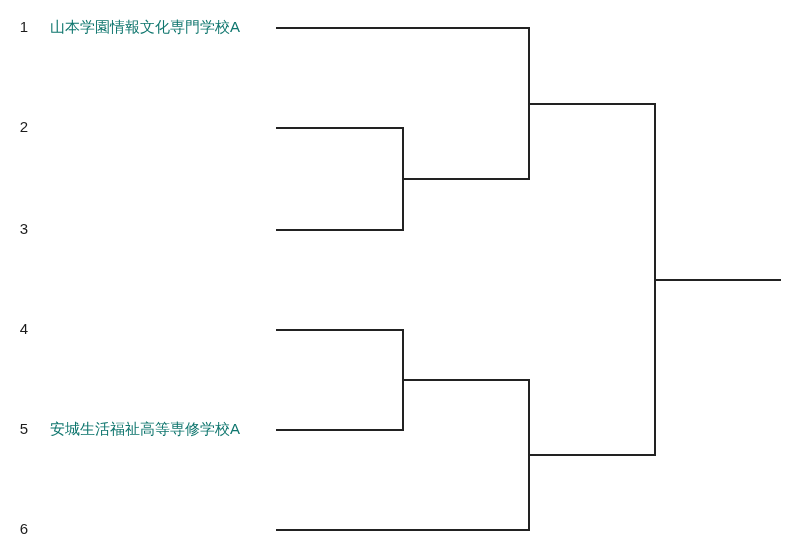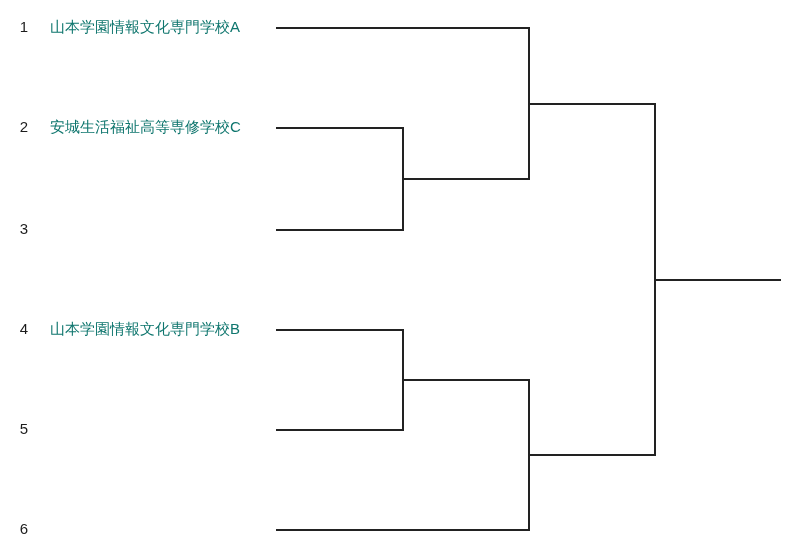--- a/index.html
+++ b/index.html
@@ -45,31 +45,30 @@
 </head>
 <body>
 
 <div id="canvas">
     <div class="entrant-row" style="top: 17px; width: 276px;">
       <span class="seed">1</span>
       <span class="team">山本学園情報文化専門学校A</span>
     </div>
     <div class="entrant-row" style="top: 117px; width: 276px;">
       <span class="seed">2</span>
-      <span class="team">安城生活福祉高等専修学校C</span>
     </div>
     <div class="entrant-row" style="top: 219px; width: 276px;">
       <span class="seed">3</span>
     </div>
     <div class="entrant-row" style="top: 319px; width: 276px;">
       <span class="seed">4</span>
-      <span class="team">山本学園情報文化専門学校B</span>
     </div>
     <div class="entrant-row" style="top: 419px; width: 276px;">
       <span class="seed">5</span>
+      <span class="team">安城生活福祉高等専修学校A</span>
     </div>
     <div class="entrant-row" style="top: 519px; width: 276px;">
       <span class="seed">6</span>
     </div>
     <div class="bline" style="left: 276px; top: 27px; width: 254px; height: 2px; background: rgb(34, 34, 34);"></div>
     <div class="bline" style="left: 276px; top: 127px; width: 128px; height: 2px; background: rgb(34, 34, 34);"></div>
     <div class="bline" style="left: 276px; top: 229px; width: 128px; height: 2px; background: rgb(34, 34, 34);"></div>
     <div class="bline" style="left: 276px; top: 329px; width: 128px; height: 2px; background: rgb(34, 34, 34);"></div>
     <div class="bline" style="left: 276px; top: 429px; width: 128px; height: 2px; background: rgb(34, 34, 34);"></div>
     <div class="bline" style="left: 276px; top: 529px; width: 254px; height: 2px; background: rgb(34, 34, 34);"></div>

